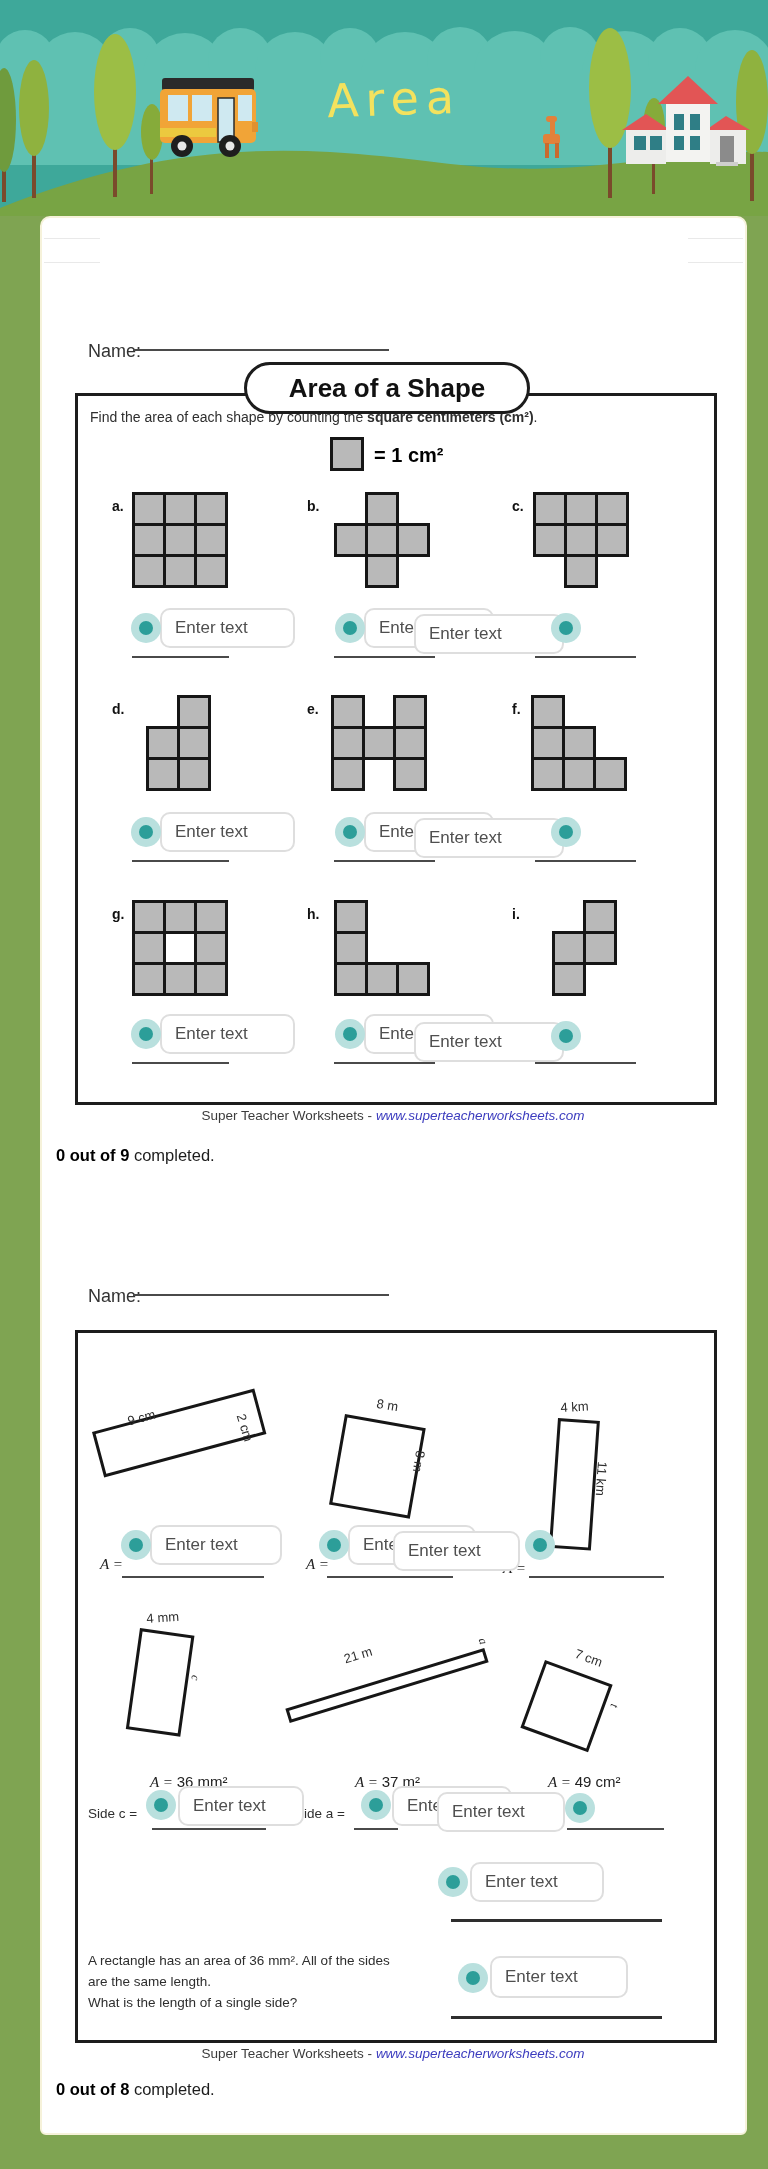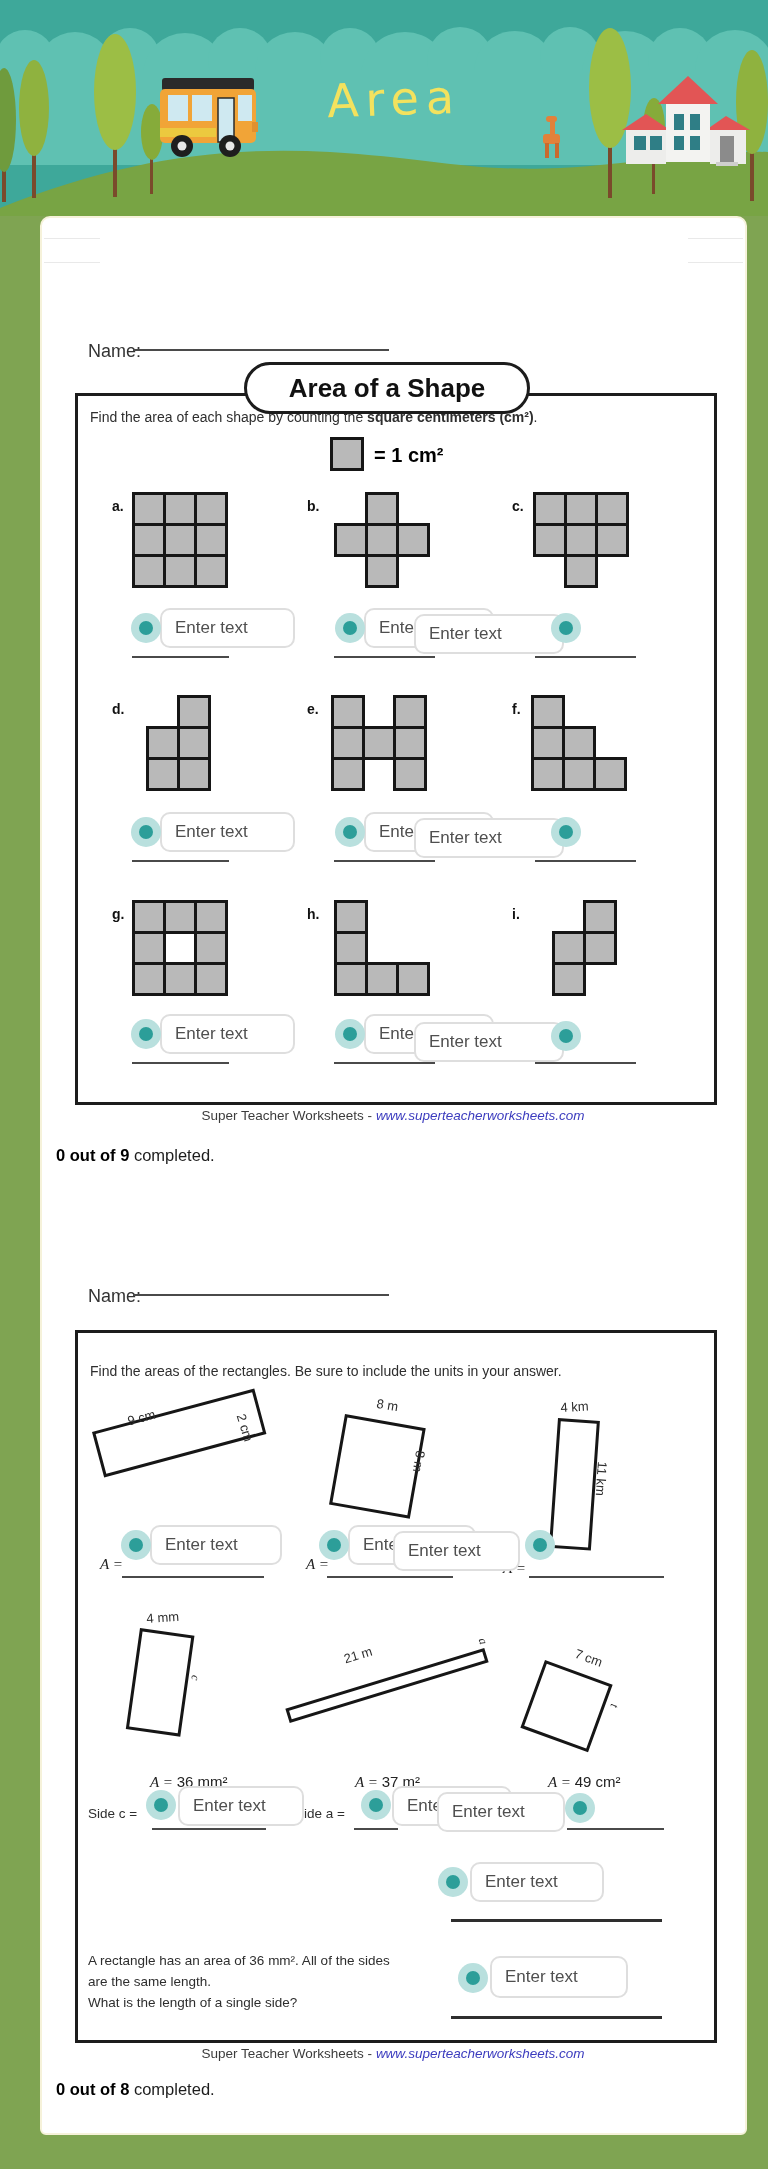--- a/index.html
+++ b/index.html
@@ -277,21 +277,20 @@
   </div>
   <div class="progress" style="left:56px;top:1146px;">
     <b>0 out of 9</b><span> completed.</span>
   </div>
 
   <div class="namelabel" style="left:88px;top:1276px;">Name:</div>
   <div class="uline" style="left:133px;top:1294px;width:256px;"></div>
 
   <div class="wsbox" style="left:75px;top:1330px;width:636px;height:707px;"></div>
 
-  <div class="instr" style="left:90px;top:1363px;width:580px;">Find the areas of the rectangles. Be sure to include the units in your answer.</div>
 
   <div class="shape" style="left:92px;top:1432px;width:168px;height:47px;transform:rotate(-15deg);"></div>
   <div class="rlabel" style="left:126px;top:1414px;transform:rotate(-15deg);">9 cm</div>
   <div class="rlabel" style="left:248px;top:1412px;transform:rotate(73deg);">2 cm</div>
 
   <div class="shape" style="left:345px;top:1414px;width:82px;height:92px;transform:rotate(10deg);"></div>
   <div class="rlabel" style="left:378px;top:1396px;transform:rotate(9deg);">8 m</div>
   <div class="rlabel" style="left:428px;top:1452px;transform:rotate(99deg);">8 m</div>
 
   <div class="shape" style="left:558px;top:1418px;width:42px;height:130px;transform:rotate(4deg);"></div>

